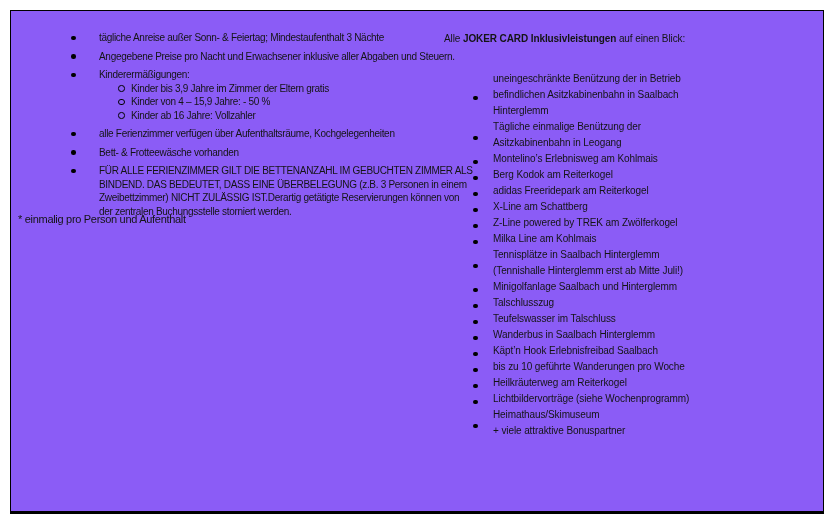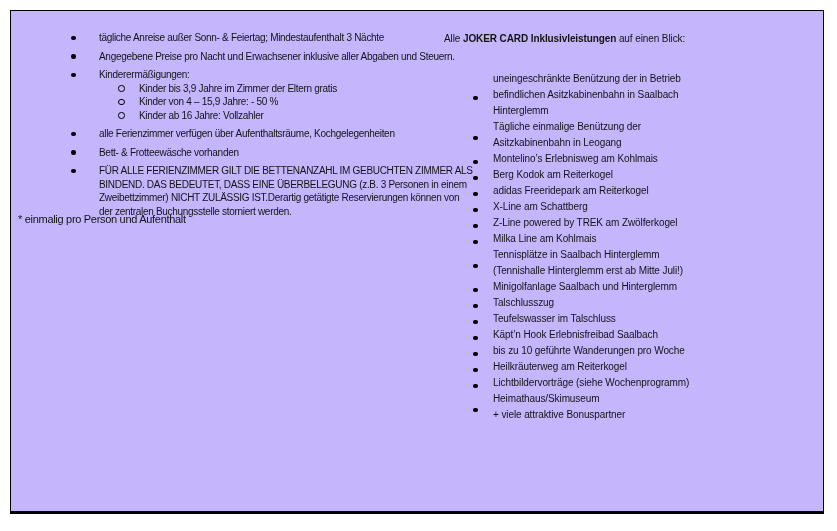--- a/index.html
+++ b/index.html
@@ -18,21 +18,21 @@
   }
   .page-border {
     position: absolute;
     left: 10px;
     top: 10px;
     width: 814px;
     height: 504px;
     box-sizing: border-box;
     border: 1.5px solid #000000;
     border-bottom-width: 3px;
-    background: #c4b5fd;
+    background: #8b5cf6;
   }
   
   .left-col {
     position: absolute;
     left: 58px;
     top: 20px;
     width: 395px;
     font-size: 10px;
     letter-spacing: -0.3px;
     line-height: 13.5px;
@@ -48,21 +48,21 @@
     width: 4.5px;
     height: 4.5px;
     border-radius: 50%;
     background: #000;
     margin-top: 4.5px;
     margin-left: 2px;
   }
   .l-content { flex: 1; }
   .line { white-space: nowrap; }
   .sub-list { margin-top: 0; }
-  .sub-item { display: flex; margin-left: 19px; gap: 8px; }
+  .sub-item { display: flex; margin-left: 19px; }
   .circle-box {
     flex: 0 0 13px;
     display: flex;
     align-items: flex-start;
   }
   .ring {
     width: 4.5px;
     height: 4.5px;
     border-radius: 50%;
     border: 1px solid #000;
@@ -283,20 +283,28 @@
             </div>
             <div class="r-content">
               <div class="line">Teufelswasser im Talschluss</div>
             </div>
           </div>
           <div class="r-item">
             <div class="r-bullet-box">
               <span class="dot"></span>
             </div>
             <div class="r-content">
+              <div class="line">Wanderbus in Saalbach Hinterglemm</div>
+            </div>
+          </div>
+          <div class="r-item">
+            <div class="r-bullet-box">
+              <span class="dot"></span>
+            </div>
+            <div class="r-content">
               <div class="line">Käpt’n Hook Erlebnisfreibad Saalbach</div>
             </div>
           </div>
           <div class="r-item">
             <div class="r-bullet-box">
               <span class="dot"></span>
             </div>
             <div class="r-content">
               <div class="line">bis zu 10 geführte Wanderungen pro Woche</div>
             </div>

